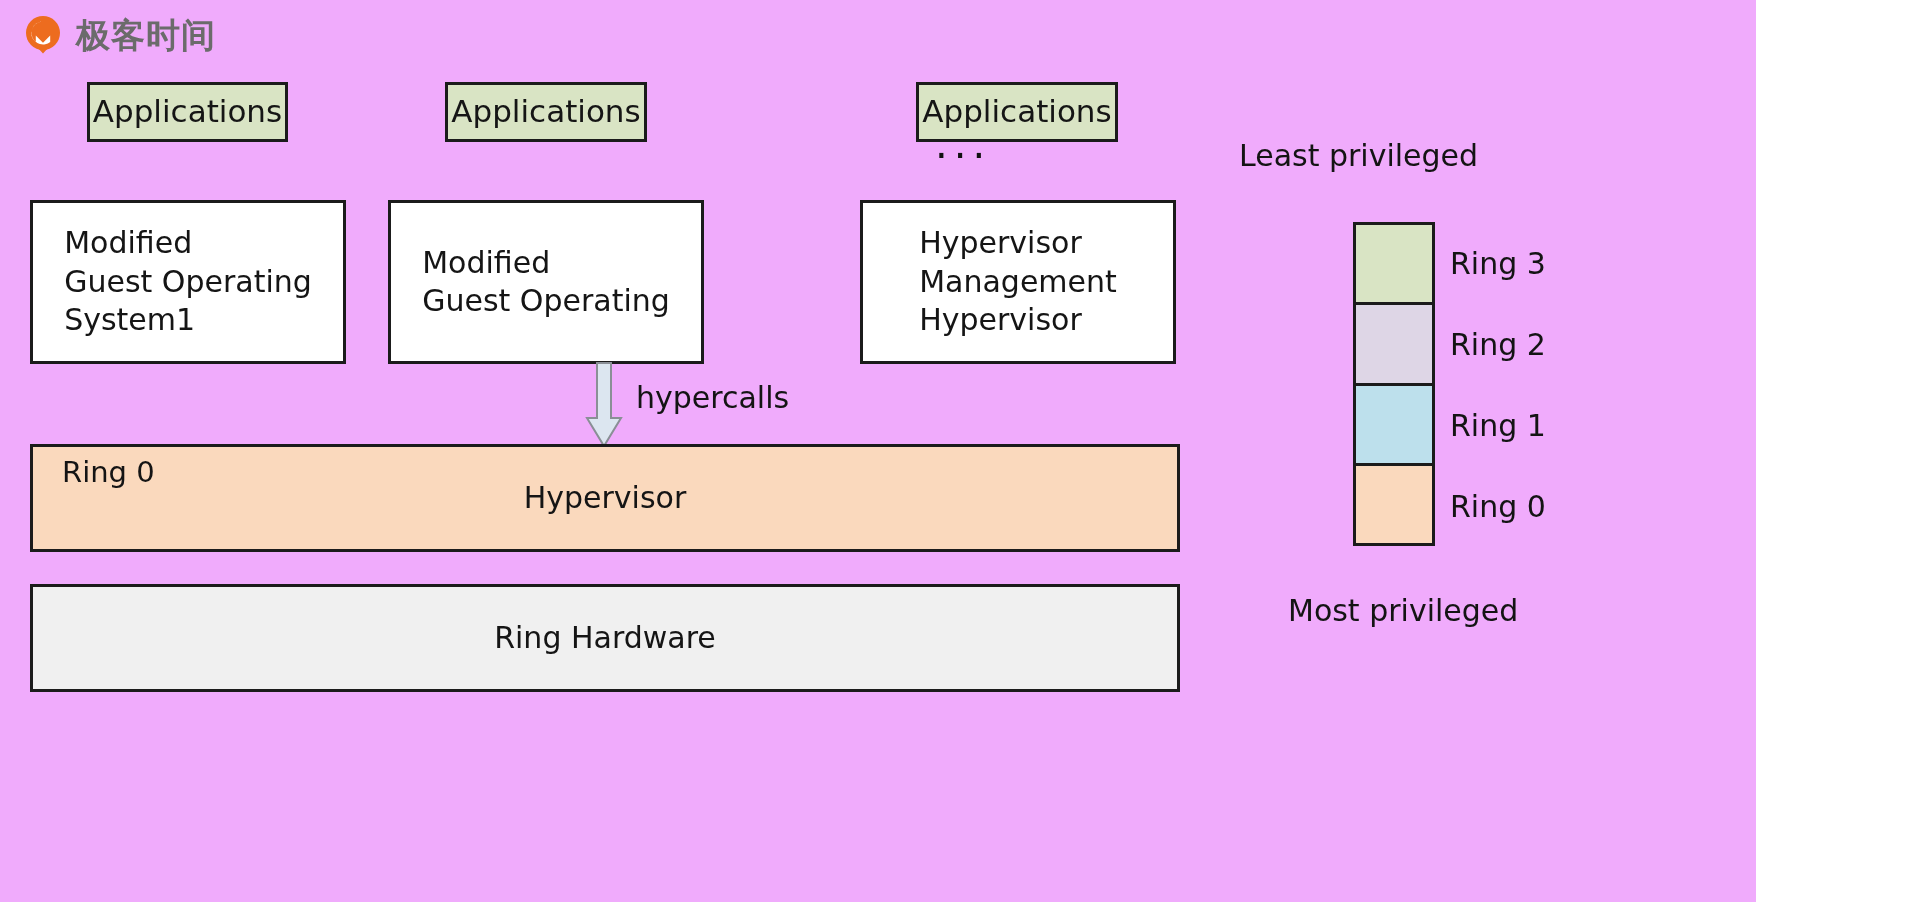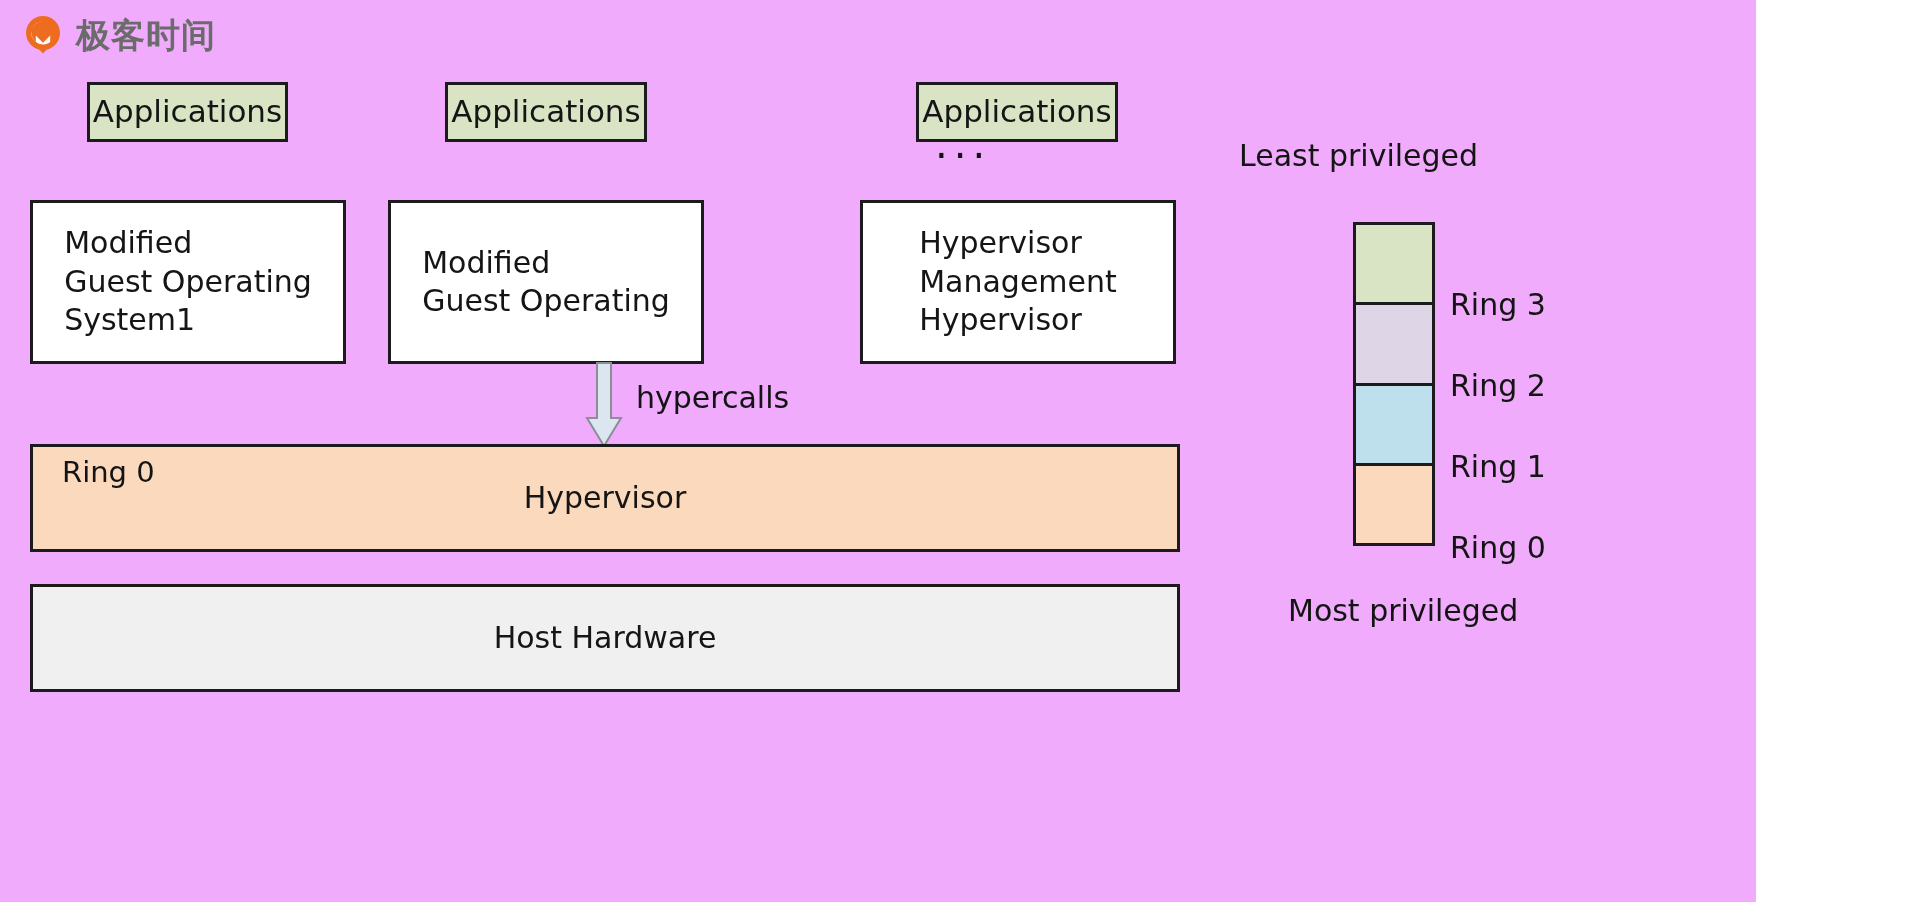--- a/index.html
+++ b/index.html
@@ -126,21 +126,20 @@
     border-bottom: 3px solid #1b1b1b;
   }
   .legend-cell:last-child {
     border-bottom: none;
   }
   .legend-label {
     position: absolute;
     font-size: 30px;
     color: #141414;
     white-space: nowrap;
-    margin-top: 41px;
   }
 </style>
 </head>
 <body>
 
 <div id="canvas">
 
   <div class="brand">
     <span class="brand-mark">
       <svg width="42" height="42" viewBox="0 0 42 42" aria-hidden="true">
@@ -197,21 +196,21 @@
     </svg>
   </div>
   <div class="arrow-label" style="left:636px; top:380px;">hypercalls</div>
 
   <div class="box hypervisor" style="left:30px; top:444px; width:1150px; height:108px;">
     <span>Hypervisor</span>
   </div>
   <div class="ring-tag" style="left:62px; top:455px;">Ring 0</div>
 
   <div class="box hardware" style="left:30px; top:584px; width:1150px; height:108px;">
-    <span>Host Hardware</span>
+    <span>Ring Hardware</span>
   </div>
 
   <div class="legend-caption" style="left:1239px; top:138px;">Least privileged</div>
 
   <div class="legend-strip" style="left:1353px; top:222px; width:82px; height:324px;">
     <div class="legend-cell" style="background:#d9e4c4;"></div>
     <div class="legend-cell" style="background:#ded6e6;"></div>
     <div class="legend-cell" style="background:#bde0ec;"></div>
     <div class="legend-cell" style="background:#fad9bd;"></div>
   </div>

